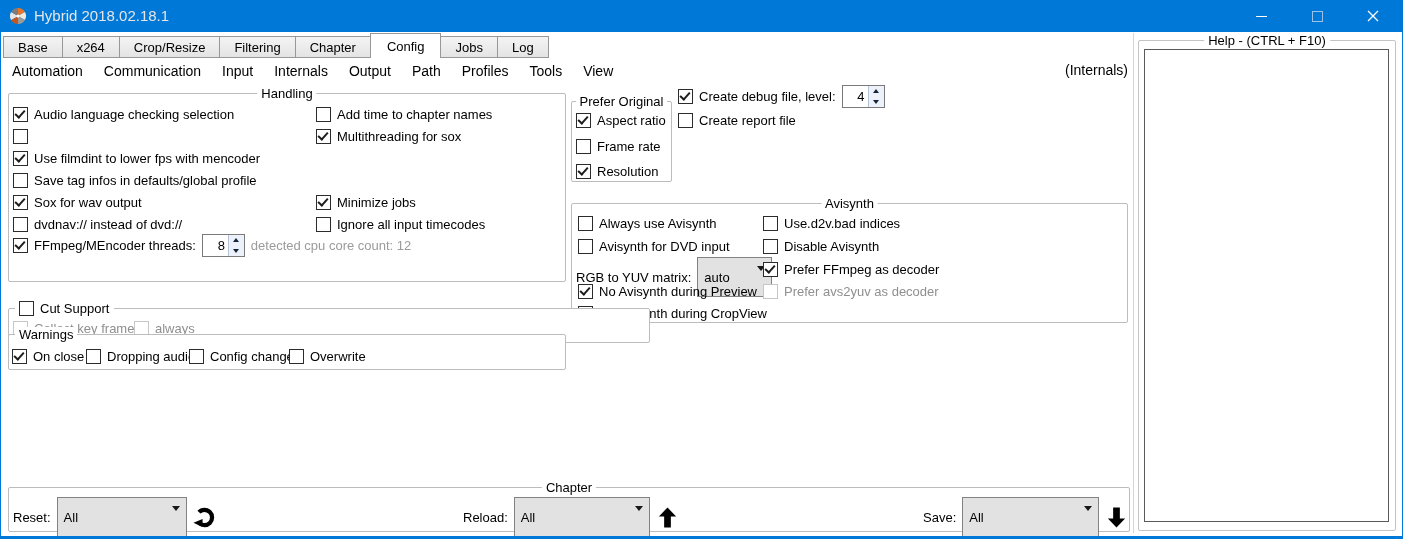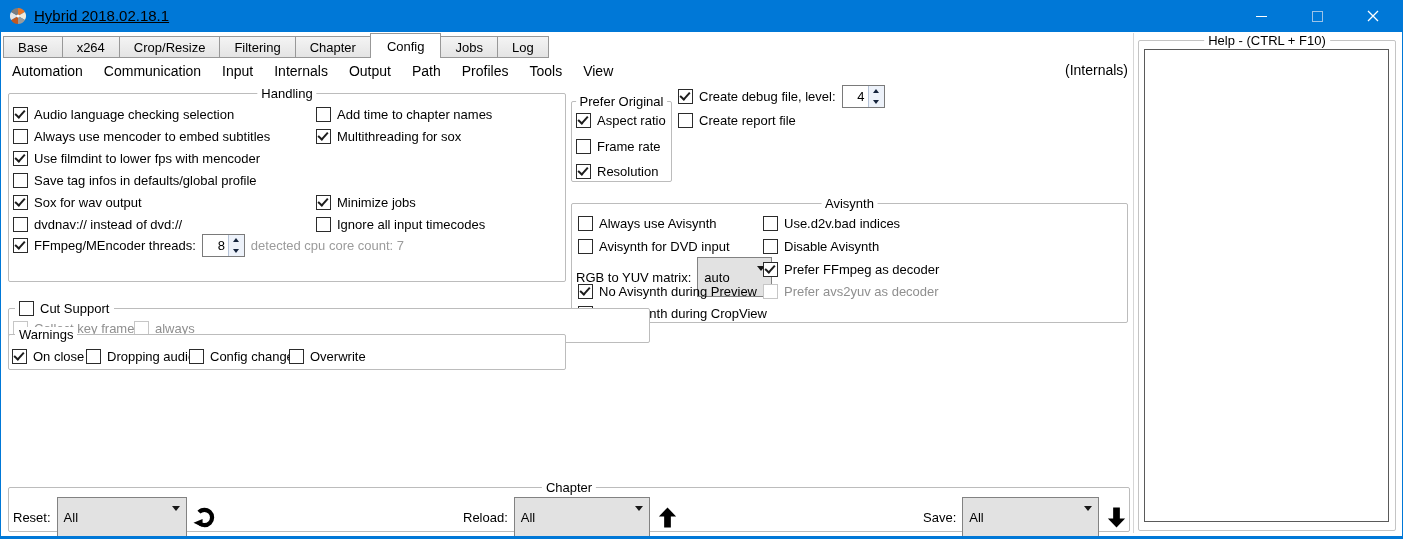--- a/index.html
+++ b/index.html
@@ -2,21 +2,21 @@
 <html><head>
 <meta charset="utf-8">
 <style>
   html,body{margin:0;padding:0;background:#fff;font-family:"Liberation Sans",sans-serif;}
   .window{position:relative;width:1403px;height:539px;background:#fff;overflow:hidden;}
   .win-border{position:absolute;inset:0;border-left:1px solid #0078d7;border-right:1px solid #0078d7;border-bottom:3px solid #0078d7;pointer-events:none;z-index:50;}
 
   
   .titlebar{position:absolute;left:0;top:0;width:1403px;height:32px;background:#0078d7;color:#fff;}
   .app-icon{position:absolute;left:9px;top:7px;width:18px;height:18px;}
-  .title-text{position:absolute;left:34px;top:0;line-height:32px;font-size:15px;color:#000000;white-space:nowrap;text-decoration:underline;}
+  .title-text{position:absolute;left:34px;top:0;line-height:32px;font-size:15px;color:#e5e5e5;white-space:nowrap;}
   .winbtns{position:absolute;right:2px;top:0;height:32px;display:flex;}
   .wbtn{width:56px;height:32px;display:flex;align-items:center;justify-content:center;}
   .dash{width:11px;height:1px;background:#fff;display:block;}
   .sq{width:9px;height:9px;border:1px solid #9cc3e8;display:block;}
 
   
   .tabbar{position:absolute;left:3px;top:33px;height:25px;display:flex;align-items:flex-end;z-index:3;}
   .tab{height:22px;box-sizing:border-box;border:1px solid #989898;background:linear-gradient(#f4f4f4,#e4e4e4);
        display:flex;align-items:center;padding:0 14px;font-size:13px;color:#000;margin-right:-1px;white-space:nowrap;}
   .tab.active{height:25px;background:#fff;border-bottom:none;z-index:4;padding:0 16px;}
@@ -131,21 +131,20 @@
   <div class="menu-right">(Internals)</div>
 
   <div class="group" style="left:8px;top:93px;width:558px;height:189px;">
     <span class="glabel center">Handling</span>
     <label class="cb" style="left:4px;top:12px">
       <span class="box checked"></span>
       <span>Audio language checking selection</span>
     </label>
     <label class="cb" style="left:4px;top:34px">
       <span class="box"></span>
-      <span>Always use mencoder to embed subtitles</span>
     </label>
     <label class="cb" style="left:4px;top:56px">
       <span class="box checked"></span>
       <span>Use filmdint to lower fps with mencoder</span>
     </label>
     <label class="cb" style="left:4px;top:78px">
       <span class="box"></span>
       <span>Save tag infos in defaults/global profile</span>
     </label>
     <label class="cb" style="left:4px;top:100px">
@@ -165,21 +164,21 @@
         <span class="val">8</span>
         <span class="btns">
             <span>
               <i class="tri-up"></i>
             </span>
             <span>
               <i class="tri-dn"></i>
             </span>
           </span>
       </span>
-      <span class="hint">detected cpu core count: 7</span>
+      <span class="hint">detected cpu core count: 12</span>
     </div>
     <label class="cb" style="left:307px;top:12px">
       <span class="box"></span>
       <span>Add time to chapter names</span>
     </label>
     <label class="cb" style="left:307px;top:34px">
       <span class="box checked"></span>
       <span>Multithreading for sox</span>
     </label>
     <label class="cb" style="left:307px;top:100px">

